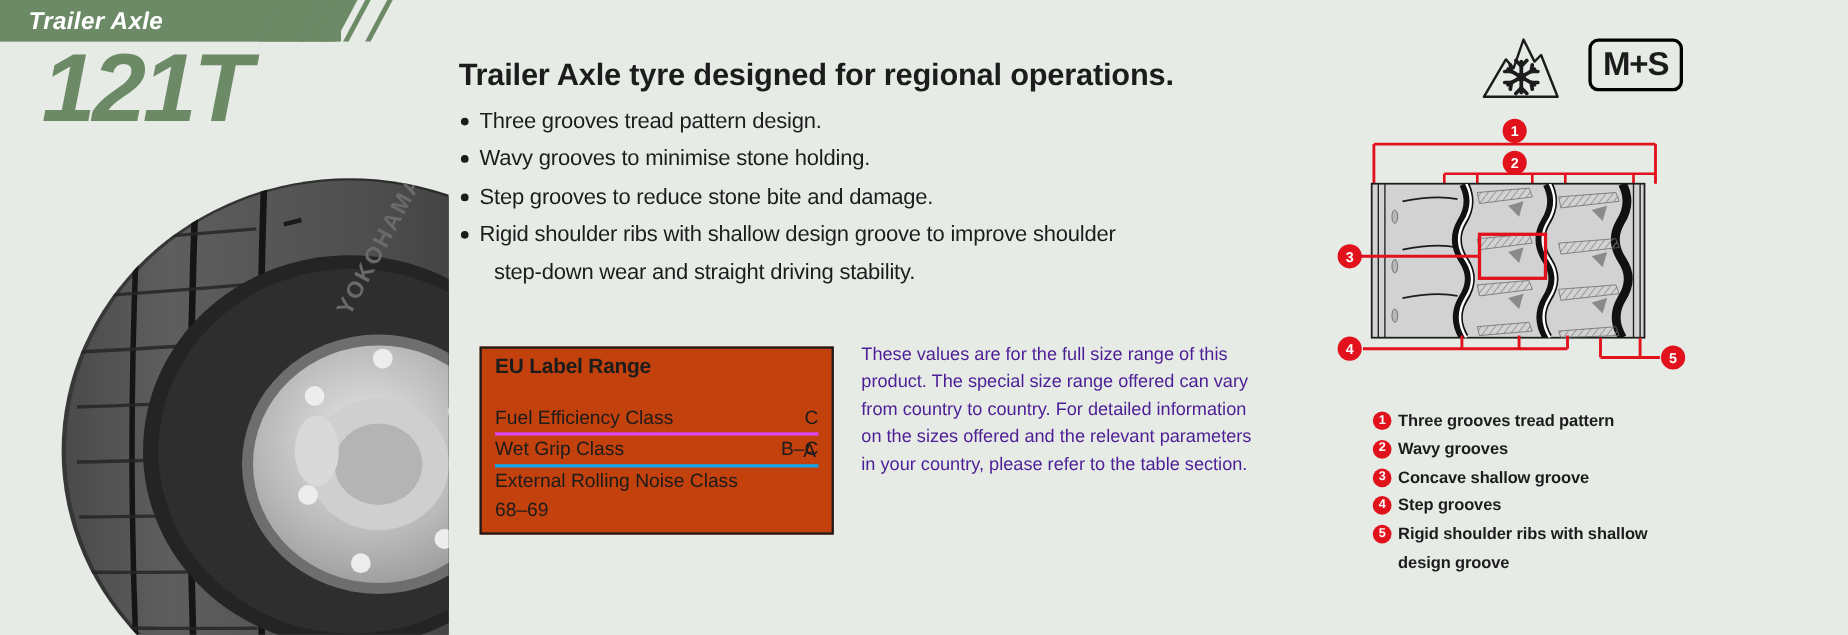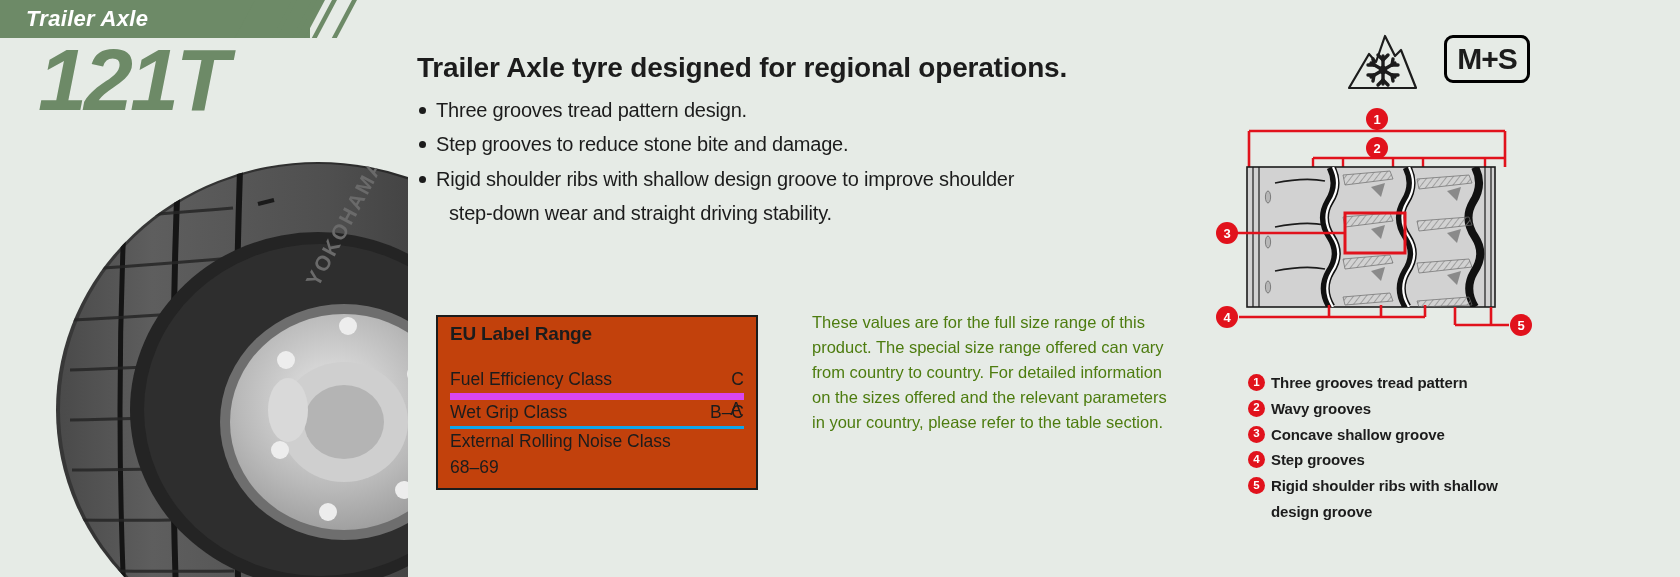--- a/index.html
+++ b/index.html
@@ -37,30 +37,30 @@
   .blist li:before{content:"";position:absolute;left:2px;top:14px;width:7px;height:7px;
     border-radius:50%;background:#1c1c1c;}
   .blist li .cont{display:block;padding-left:13px;}
 
   
   .eutable{position:absolute;left:436px;top:315px;width:322px;background:#c2410c;
     border:2px solid #1c1c1c;box-sizing:border-box;padding:6px 12px 8px 12px;}
   .eutable h3{margin:0 0 1px 0;font-size:19px;font-weight:bold;letter-spacing:-.2px;}
   .eurow{display:flex;justify-content:space-between;align-items:baseline;
     font-size:17.5px;line-height:1.44;border-bottom:3px solid #0ea5e9;padding-bottom:1px;}
-  .eurow.first{border-bottom:7px solid #d946ef;margin-top:22px;}
+  .eurow.first{border-bottom:3px solid #d946ef;margin-top:22px;}
   .eurow .lbl{white-space:nowrap;}
   .eurow .val{white-space:nowrap;padding-left:10px;}
   .eu-twoline{font-size:17.5px;line-height:1.44;}
   .eu-twoline .l1{display:block;}
   .eu-twoline .l2{display:flex;justify-content:space-between;}
 
   
   .note{position:absolute;left:783px;top:310px;width:360px;font-size:16.5px;
-    line-height:1.52;color:#4d7c0f;margin-left:29px;}
+    line-height:1.52;color:#4c1d95;}
 
   
   .sym-3pmsf{position:absolute;left:1345px;top:32px;width:75px;height:60px;}
   .sym-ms{position:absolute;left:1444px;top:35px;width:86px;height:48px;
     border:3px solid #000000;border-radius:9px;box-sizing:border-box;
     display:flex;align-items:center;justify-content:center;
     font-size:30px;font-weight:bold;letter-spacing:-1px;}
 
   
   .tread{position:absolute;left:1185px;top:105px;width:360px;height:250px;}
@@ -172,20 +172,23 @@
     </svg>
   </div>
 
   <div class="desc">
     <div class="desc-head">Trailer Axle tyre designed for regional operations.</div>
     <ul class="blist">
       <li>
         <span>Three grooves tread pattern design.</span>
       </li>
       <li>
+        <span>Wavy grooves to minimise stone holding.</span>
+      </li>
+      <li>
         <span>Step grooves to reduce stone bite and damage.</span>
       </li>
       <li>
         <span>Rigid shoulder ribs with shallow design groove to improve shoulder</span>
         <span class="cont">step-down wear and straight driving stability.</span>
       </li>
     </ul>
   </div>
 
   <div class="eutable">

